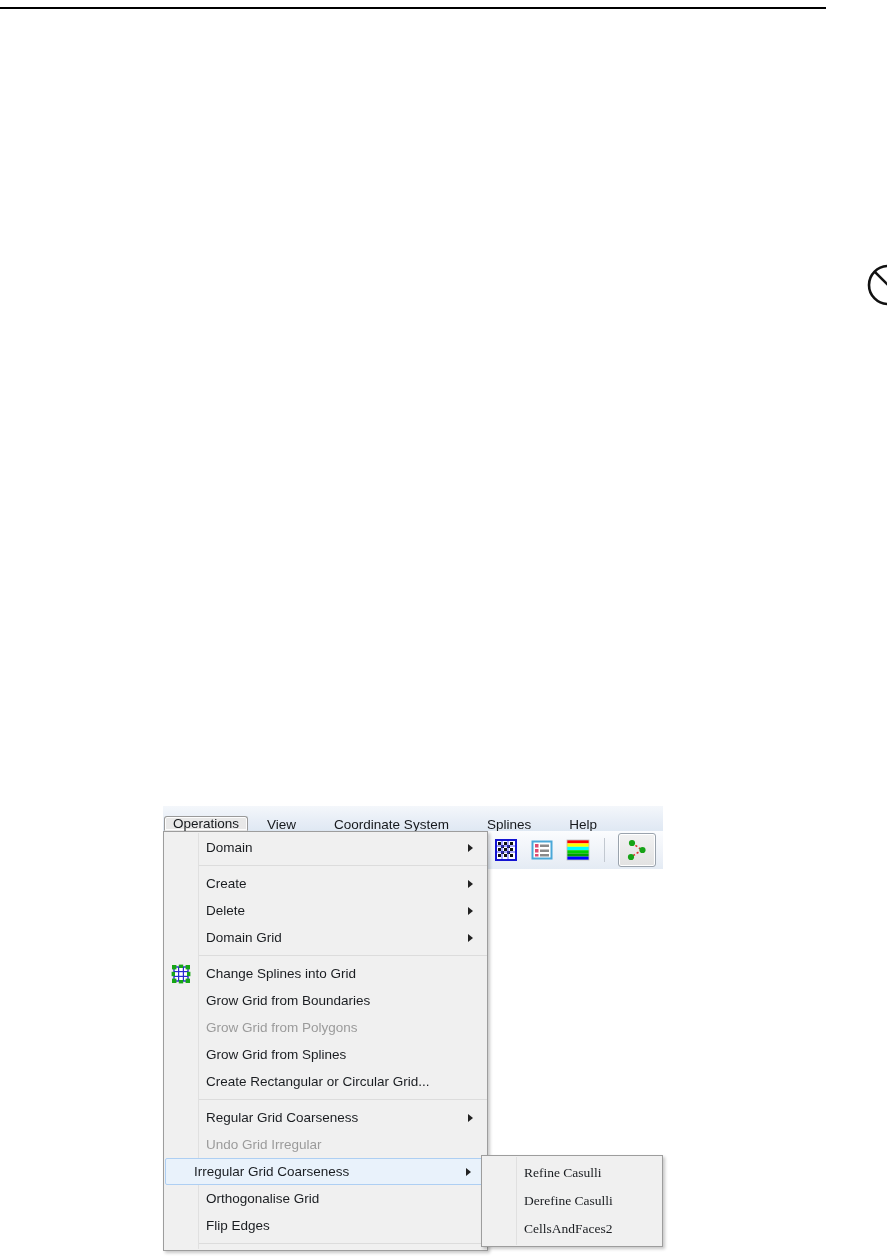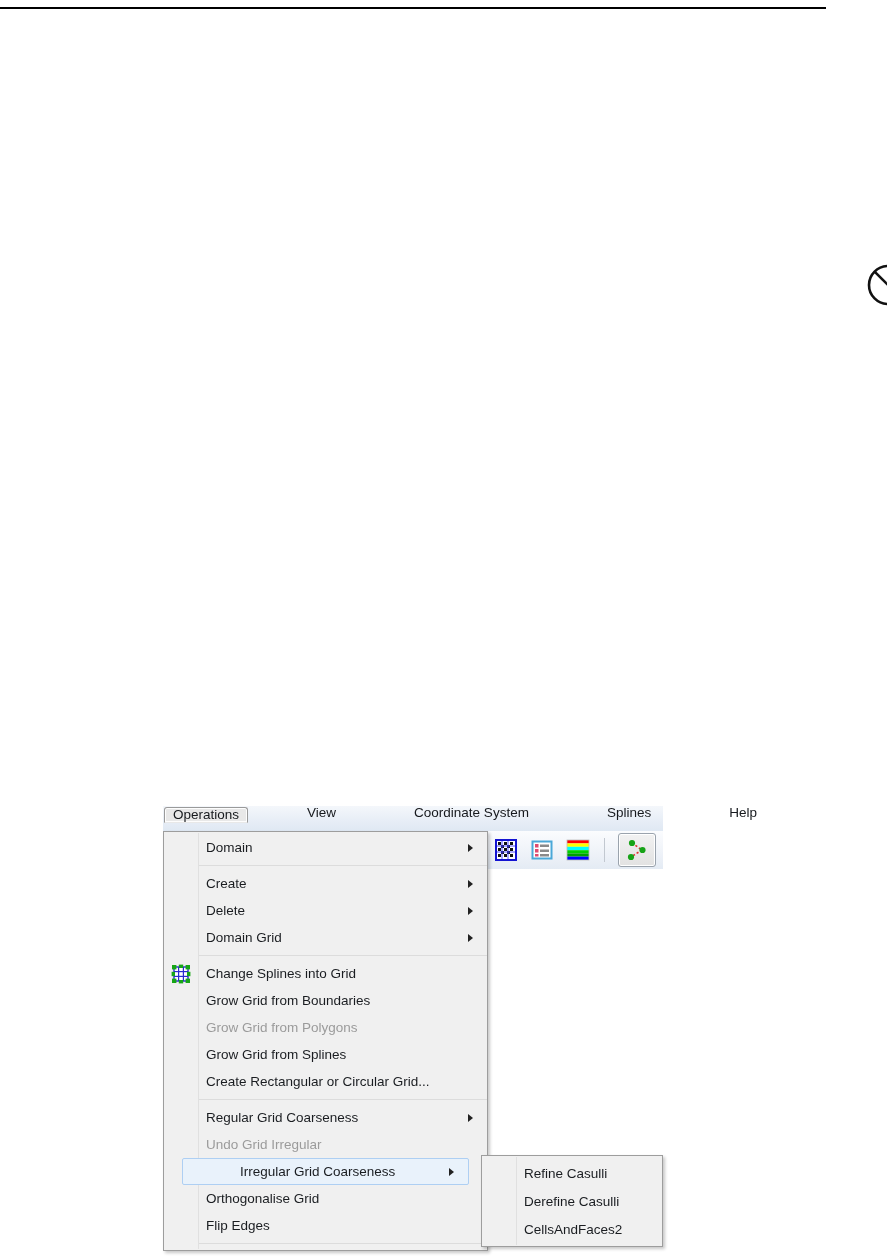--- a/index.html
+++ b/index.html
@@ -46,24 +46,23 @@
 
   
   .menubar {
     position: absolute;
     left: 0;
     top: 0;
     width: 500px;
     height: 25px;
     background: linear-gradient(to bottom, #f4f7fb 0%, #e9eff7 50%, #dfe8f3 100%);
     display: flex;
-    align-items: flex-start;
+    align-items: flex-end;
     font-size: 13.5px;
     color: #16191d;
-    gap: 40px;
   }
   .menubar-item {
     display: flex;
     align-items: center;
     padding: 0 19px;
     white-space: nowrap;
     line-height: 1;
   }
   .menubar-item.active {
     background: #e8e8e8;
@@ -158,22 +157,22 @@
     padding-left: 42px;
     padding-right: 8px;
     white-space: nowrap;
     box-sizing: border-box;
   }
   .menu-item.disabled { color: #9b9b9b; }
   .menu-item.highlight {
     background: #e9f2fb;
     border: 1px solid #aecff3;
     border-radius: 2px;
-    margin: 0 18px;
-    padding-left: 57px;
+    margin: 0 1px;
+    padding-left: 28px;
   }
   .menu-item .arrow {
     position: absolute;
     right: 14px;
     top: 50%;
     transform: translateY(-50%);
     width: 0; height: 0;
     border-left: 5px solid #222;
     border-top: 4px solid transparent;
     border-bottom: 4px solid transparent;
@@ -197,20 +196,21 @@
     position: absolute;
     left: 318px;
     top: 349px;
     width: 180px;
     background: #f0f0f0;
     border: 1px solid #9d9d9d;
     box-shadow: 2px 2px 3px rgba(0,0,0,0.22);
     padding: 3px 0;
     font-size: 13.5px;
     color: #1a1d21;
+    font-family: Liberation Serif, serif;
   }
   .submenu-gutter {
     position: absolute;
     left: 1px; top: 1px; bottom: 1px;
     width: 33px;
     background: #f0f0f0;
     border-right: 1px solid #e0e0e0;
   }
   .submenu .menu-item { padding-left: 42px; height: 28px; }
 </style>

